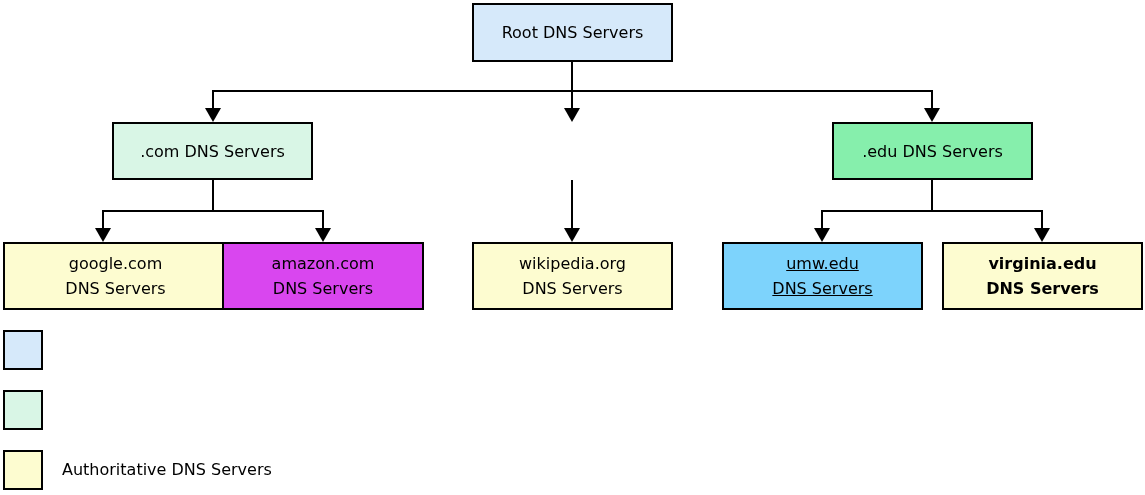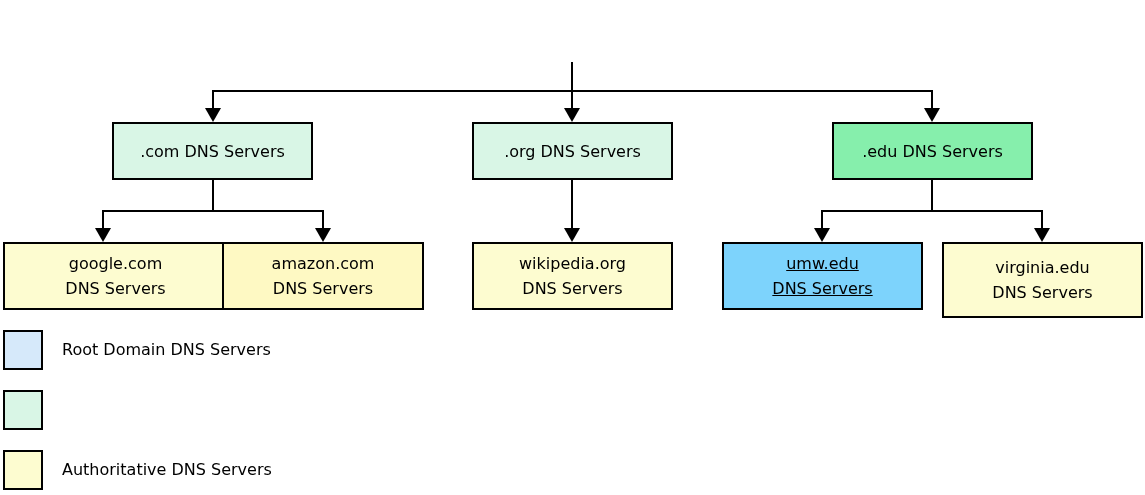--- a/index.html
+++ b/index.html
@@ -58,33 +58,33 @@
   }
   
   .n-root      { left: 472px; top: 3px;   width: 201px; height: 59px; }
   .n-com       { left: 112px; top: 122px; width: 201px; height: 58px; }
   .n-org       { left: 472px; top: 122px; width: 201px; height: 58px; }
   .n-edu       { left: 832px; top: 122px; width: 201px; height: 58px; }
   .n-google    { left: 3px;   top: 242px; width: 225px; height: 68px; }
   .n-amazon    { left: 222px; top: 242px; width: 202px; height: 68px; }
   .n-wikipedia { left: 472px; top: 242px; width: 201px; height: 68px; }
   .n-umw       { left: 722px; top: 242px; width: 201px; height: 68px; }
-  .n-virginia  { left: 942px; top: 242px; width: 201px; height: 76px; }
+  .n-virginia  { left: 942px; top: 242px; width: 201px; height: 68px; font-weight: bold; }
 </style>
 </head>
 <body>
 
 <div id="canvas">
 
+  <div class="node n-root" style="background-color: rgb(214, 233, 250);">Root DNS Servers</div>
   <div class="node n-com" style="background-color: rgb(217, 246, 230);">.com DNS Servers</div>
-  <div class="node n-org" style="background-color: rgb(217, 246, 230);">.org DNS Servers</div>
   <div class="node n-edu" style="background-color: #86efac;">.edu DNS Servers</div>
   <div class="node n-google" style="background-color: rgb(253, 252, 208);">google.com
 DNS Servers</div>
-  <div class="node n-amazon" style="background-color: #fef9c3;">amazon.com
+  <div class="node n-amazon" style="background-color: #d946ef;">amazon.com
 DNS Servers</div>
   <div class="node n-wikipedia" style="background-color: rgb(253, 252, 208);">wikipedia.org
 DNS Servers</div>
   <div class="node n-umw" style="background-color: #7dd3fc; text-decoration: underline;">umw.edu
 DNS Servers</div>
   <div class="node n-virginia" style="background-color: rgb(253, 252, 208);">virginia.edu
 DNS Servers</div>
 
   <div class="line" style="left:571px; top:62px; width:2px; height:30px;"></div>
   <div class="line" style="left:212px; top:90px; width:721px; height:2px;"></div>
@@ -106,20 +106,19 @@
   <div class="arrowhead" style="left:564px; top:228px;"></div>
 
   <div class="line" style="left:931px; top:180px; width:2px; height:32px;"></div>
   <div class="line" style="left:821px; top:210px; width:222px; height:2px;"></div>
   <div class="line" style="left:821px; top:210px; width:2px; height:20px;"></div>
   <div class="arrowhead" style="left:814px; top:228px;"></div>
   <div class="line" style="left:1041px; top:210px; width:2px; height:20px;"></div>
   <div class="arrowhead" style="left:1034px; top:228px;"></div>
 
   <div class="legend-swatch" style="left: 3px; top: 330px; background-color: rgb(214, 233, 250);"></div>
-  <div class="legend-label" style="top:330px;">Root Domain DNS Servers</div>
 
   <div class="legend-swatch" style="left: 3px; top: 390px; background-color: rgb(217, 246, 230);"></div>
 
   <div class="legend-swatch" style="left: 3px; top: 450px; background-color: rgb(253, 252, 208);"></div>
   <div class="legend-label" style="top:450px;">Authoritative DNS Servers</div>
 
 </div>
 
 </body></html>

